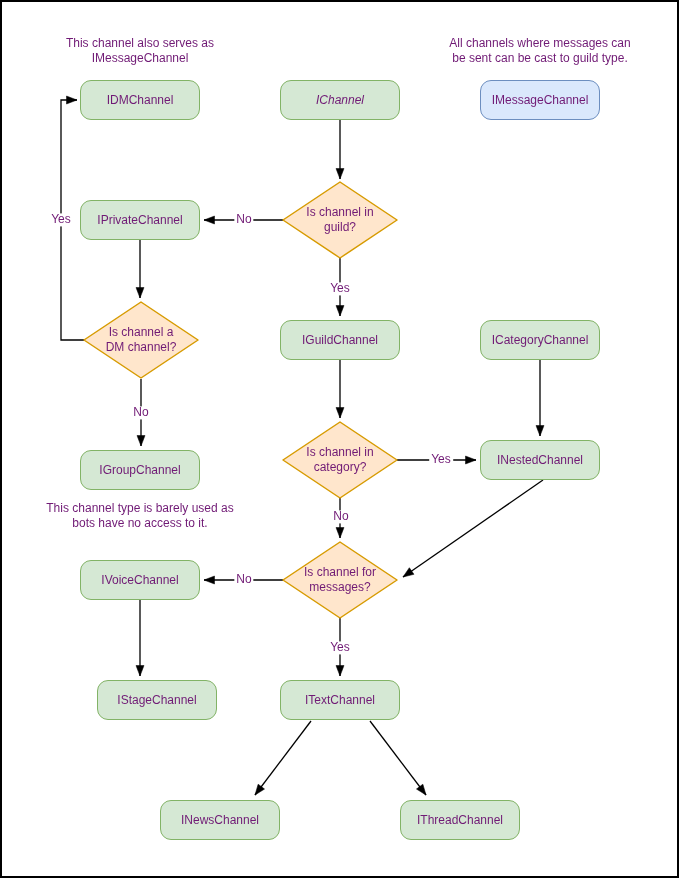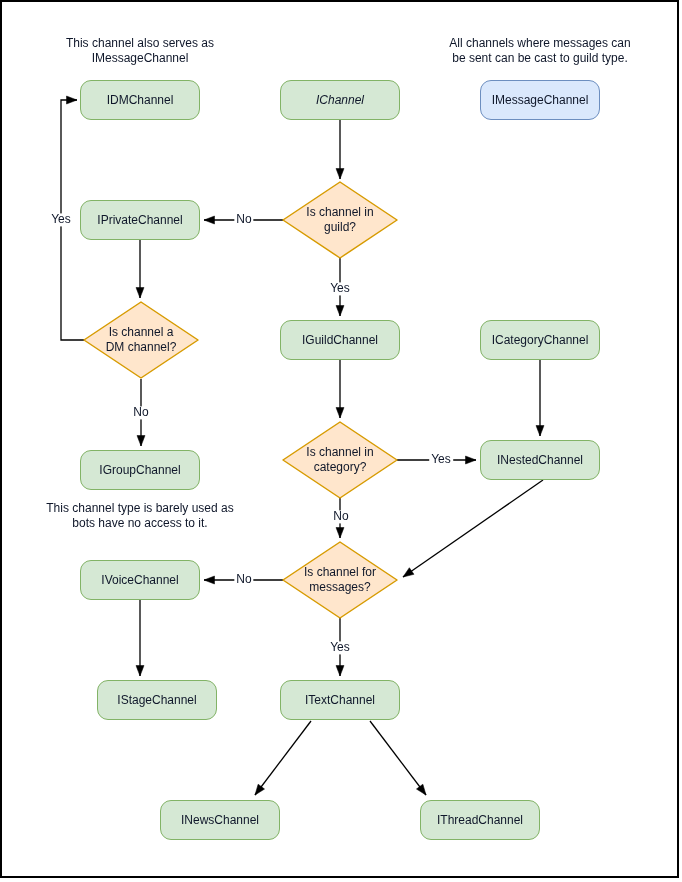--- a/index.html
+++ b/index.html
@@ -2,21 +2,21 @@
 <html style="--node-fill: #d5e8d4; --node-stroke: #82b366; --decision-fill: #ffe6cc; --decision-stroke: #d79b00; --highlight-fill: #dae8fc; --highlight-stroke: #6c8ebf; --arrow: #000000; --page-border: #000000; --background: #ffffff;"><head>
 <meta charset="utf-8">
 <style>
   html, body { margin: 0; padding: 0; background: #ffffff; }
   .canvas {
     position: relative;
     width: 682px;
     height: 882px;
     background: #ffffff;
     font-family: "Liberation Sans", sans-serif;
-    color: #0f172a;
+    color: #701a75;
     overflow: hidden;
   }
   .page-border {
     position: absolute;
     left: 0; top: 0;
     width: 679px;
     height: 878px;
     border: 2px solid #000000;
     box-sizing: border-box;
     pointer-events: none;
@@ -138,21 +138,21 @@
   <div class="node blue" style="left:480px; top:80px;">IMessageChannel</div>
   <div class="node green" style="left:80px; top:200px;">IPrivateChannel</div>
   <div class="node green" style="left:280px; top:320px;">IGuildChannel</div>
   <div class="node green" style="left:480px; top:320px;">ICategoryChannel</div>
   <div class="node green" style="left:80px; top:450px;">IGroupChannel</div>
   <div class="node green" style="left:480px; top:440px;">INestedChannel</div>
   <div class="node green" style="left:80px; top:560px;">IVoiceChannel</div>
   <div class="node green" style="left:80px; top:680px;margin-left:17px;">IStageChannel</div>
   <div class="node green" style="left:280px; top:680px;">ITextChannel</div>
   <div class="node green" style="left:160px; top:800px;">INewsChannel</div>
-  <div class="node green" style="left:420px; top:800px;">IThreadChannel</div>
+  <div class="node green" style="left:400px; top:800px;">IThreadChannel</div>
 
   <div class="decision" style="left:281px; top:180px;">
     <svg width="118" height="80">
         <polygon points="59,2 116,40 59,78 2,40"></polygon>
       </svg>
     <div class="decision-label">Is channel in
 guild?</div>
   </div>
   <div class="decision" style="left:82px; top:300px;">
     <svg width="118" height="80">

